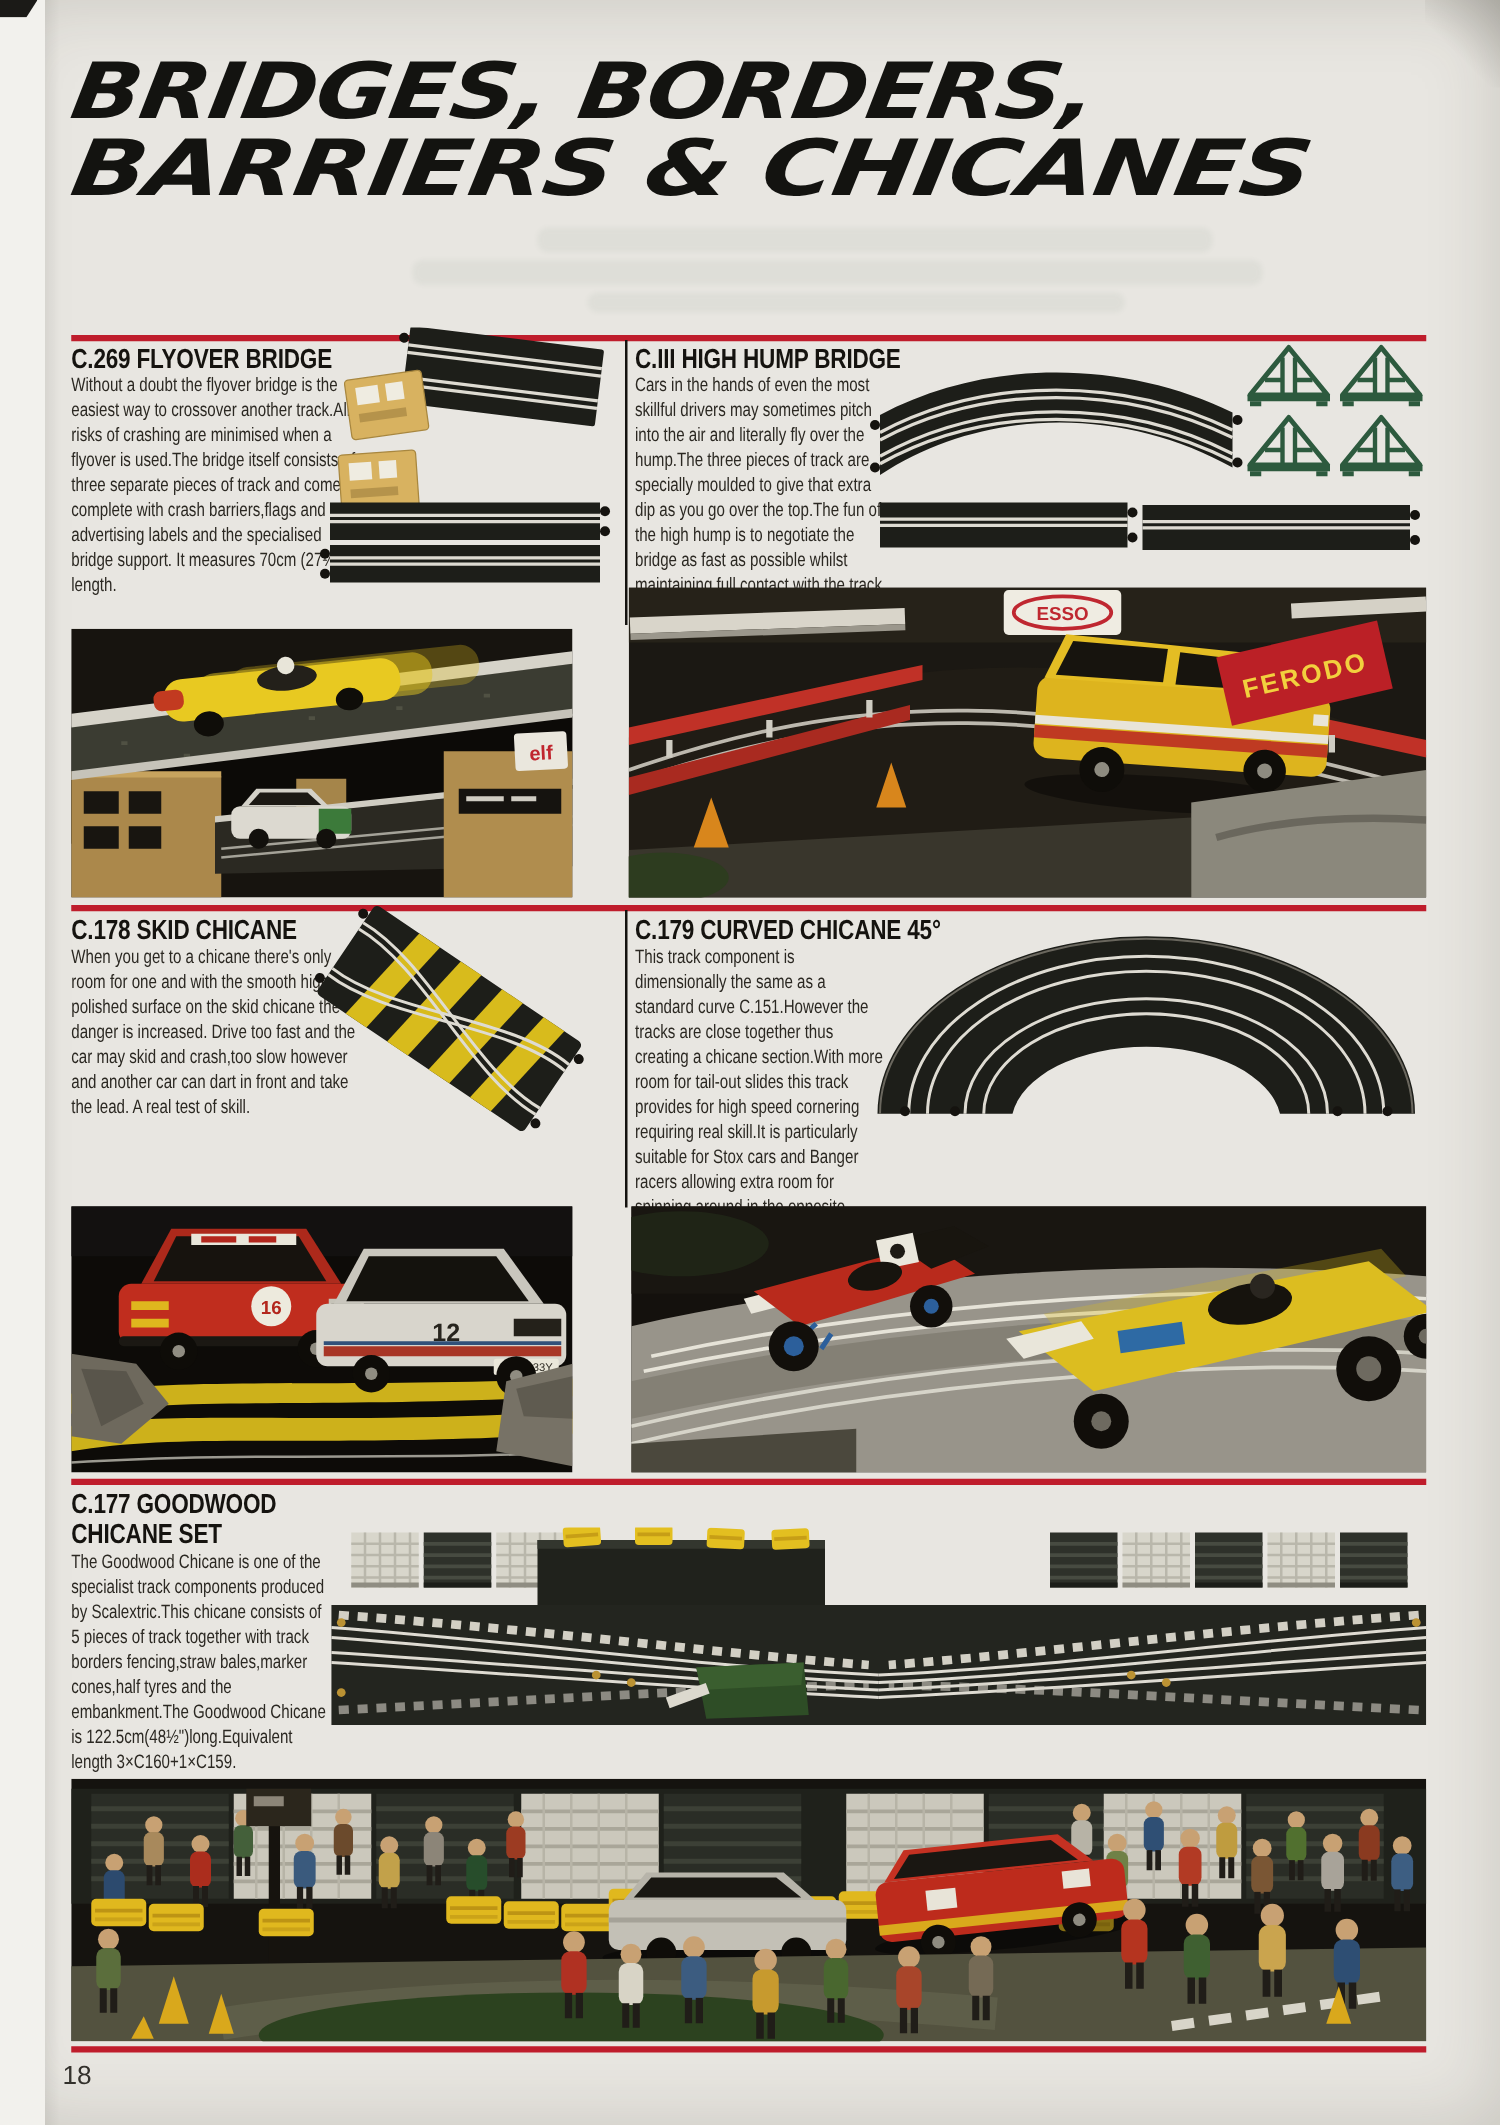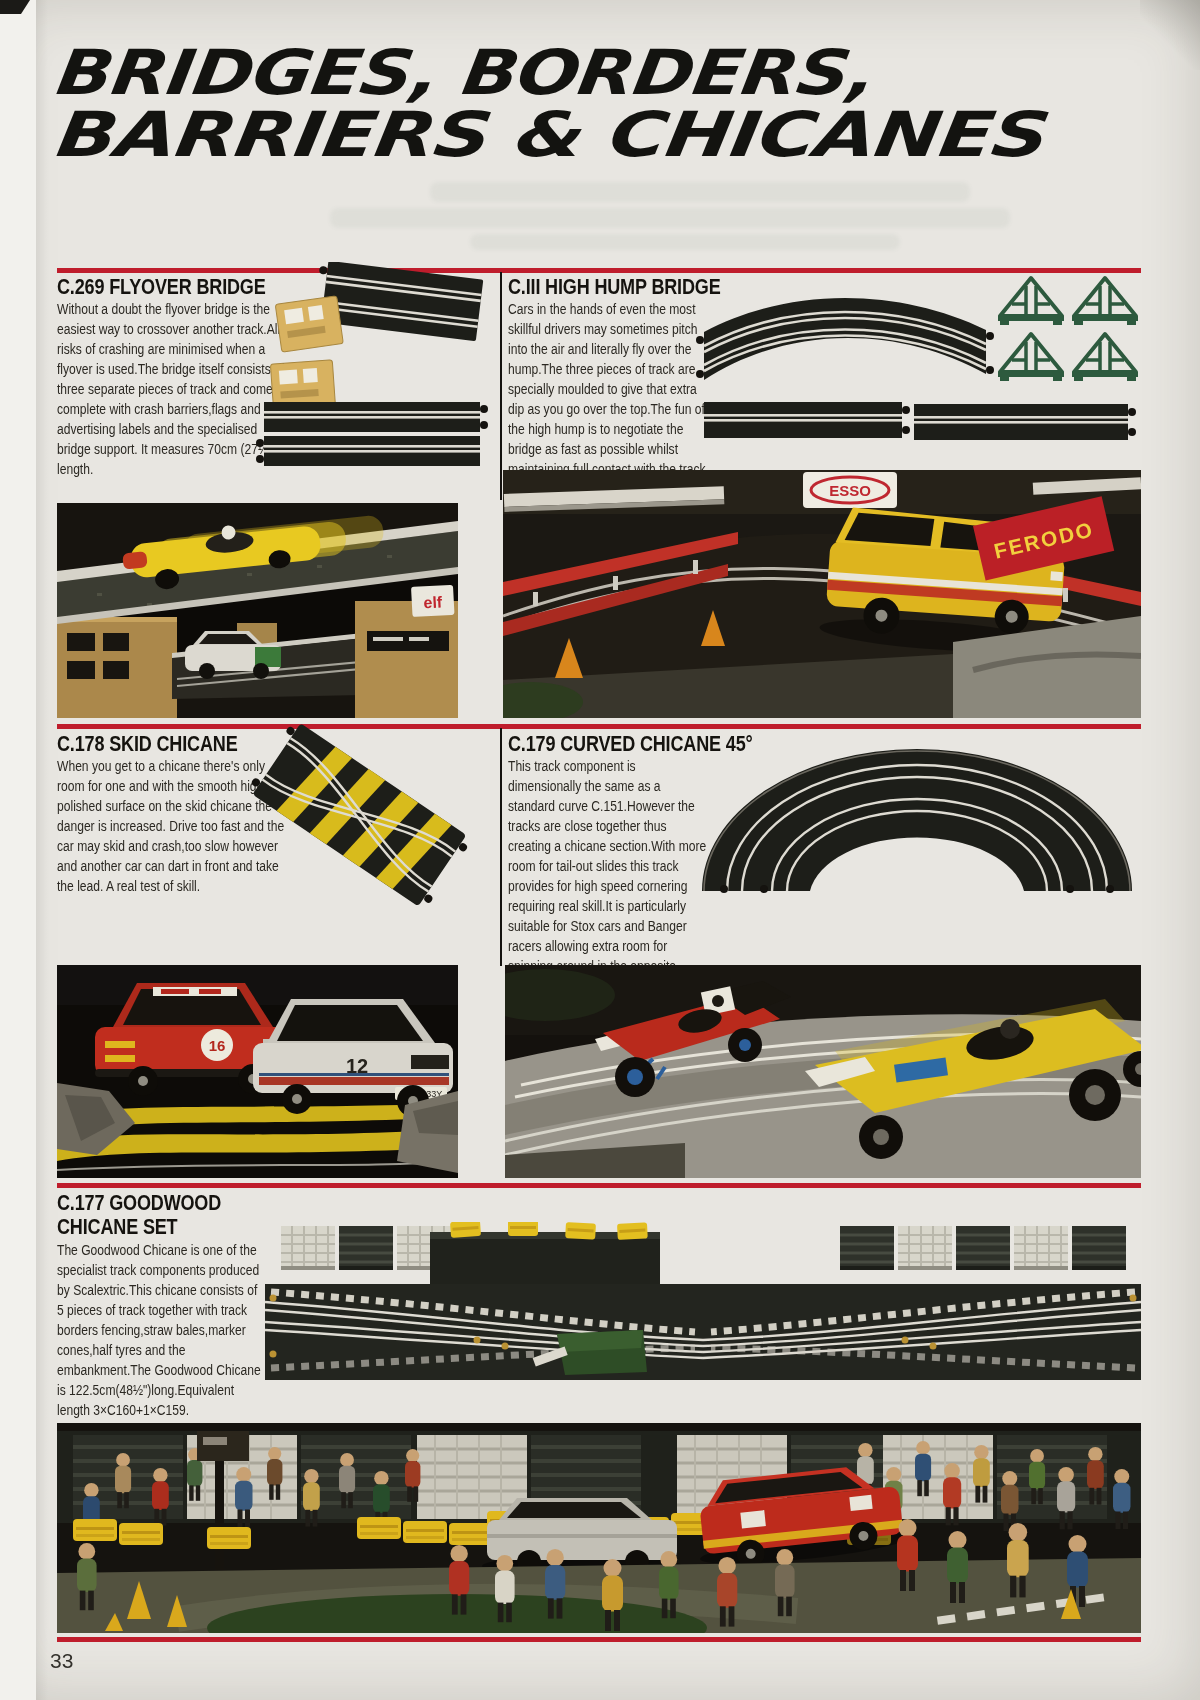--- a/index.html
+++ b/index.html
@@ -554,15 +554,15 @@
     </g>
     <g>
       <polygon points="82,158 94,196 70,196" fill="#d9a81c"></polygon>
       <polygon points="120,172 130,204 110,204" fill="#d9a81c"></polygon>
       <polygon points="58,190 66,208 48,208" fill="#d9a81c"></polygon>
       <polygon points="1014,166 1024,196 1004,196" fill="#d9a81c"></polygon>
     </g>
   </svg>
 
   <div class="rule" style="top:1637px"></div>
-  <div class="pagenum">33</div>
+  <div class="pagenum">18</div>
 
 </div>
 
 </body></html>

